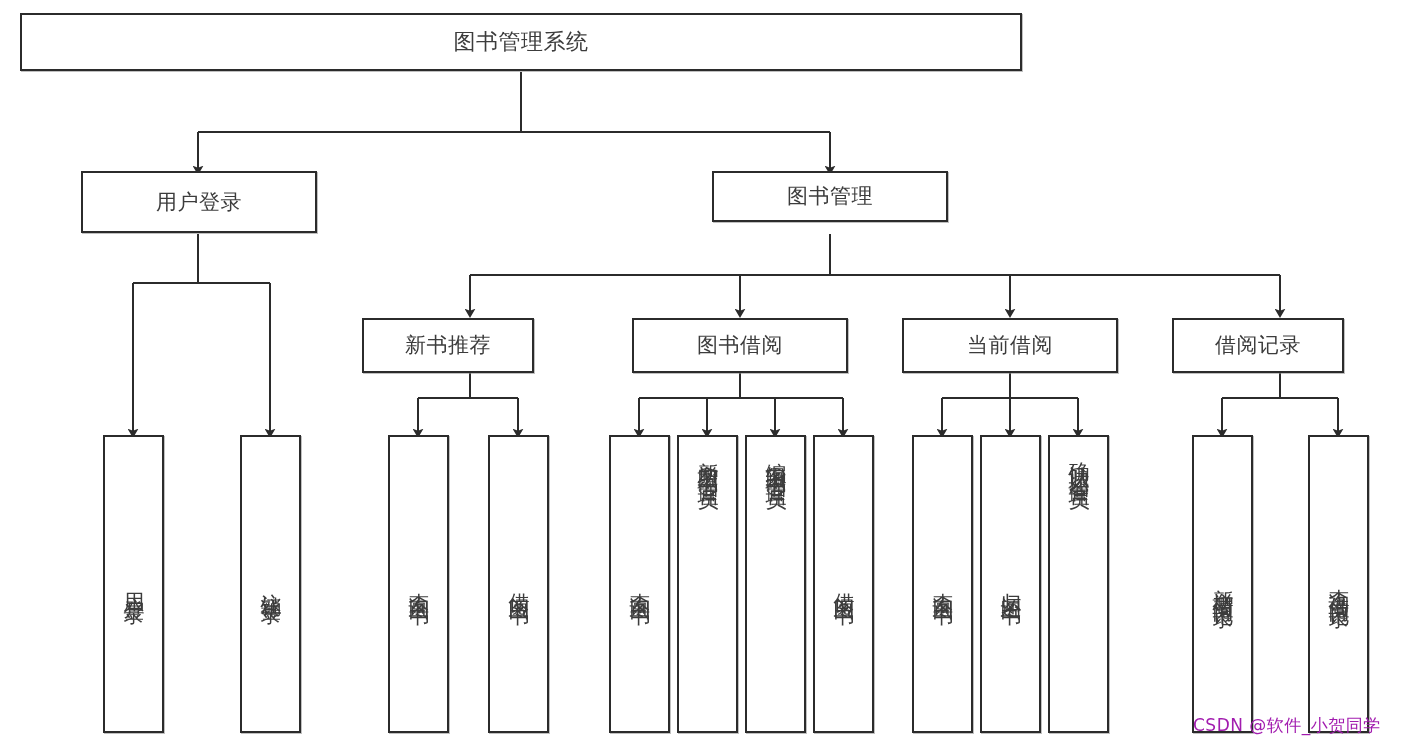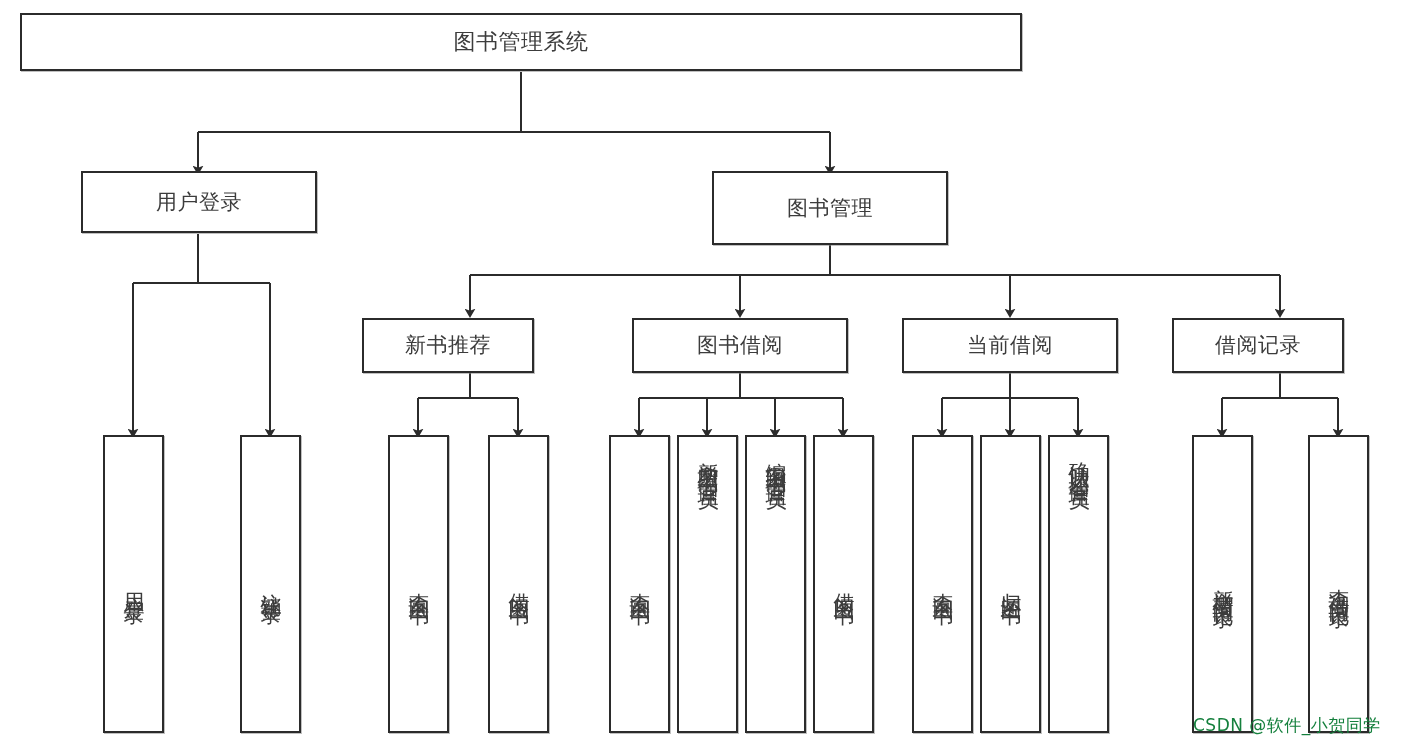--- a/index.html
+++ b/index.html
@@ -65,21 +65,21 @@
     letter-spacing: 4px;
     margin: 0 auto;
   }
   .node.vert.middle-align {
     align-items: center;
     padding-top: 0;
   }
   .watermark {
     position: absolute;
     font-size: 17px;
-    color: #15803d;
+    color: #a21caf;
     white-space: nowrap;
     letter-spacing: 0.5px;
     user-select: none;
   }
 </style>
 </head>
 <body>
 
 <div id="diagram-root">
 
@@ -136,21 +136,21 @@
   </svg>
 
   <div class="node horiz title" style="left:20px; top:13px; width:1002px; height:58px;">
     <span class="node-label">图书管理系统</span>
   </div>
 
   <div class="node horiz" style="left:81px; top:171px; width:236px; height:62px;">
     <span class="node-label">用户登录</span>
   </div>
 
-  <div class="node horiz" style="left:712px; top:171px; width:236px; height:74px;">
+  <div class="node horiz" style="left:712px; top:171px; width:236px; height:51px;">
     <span class="node-label">图书管理</span>
   </div>
 
   <div class="node horiz" style="left:362px; top:318px; width:172px; height:55px;">
     <span class="node-label">新书推荐</span>
   </div>
 
   <div class="node horiz" style="left:632px; top:318px; width:216px; height:55px;">
     <span class="node-label">图书借阅</span>
   </div>

